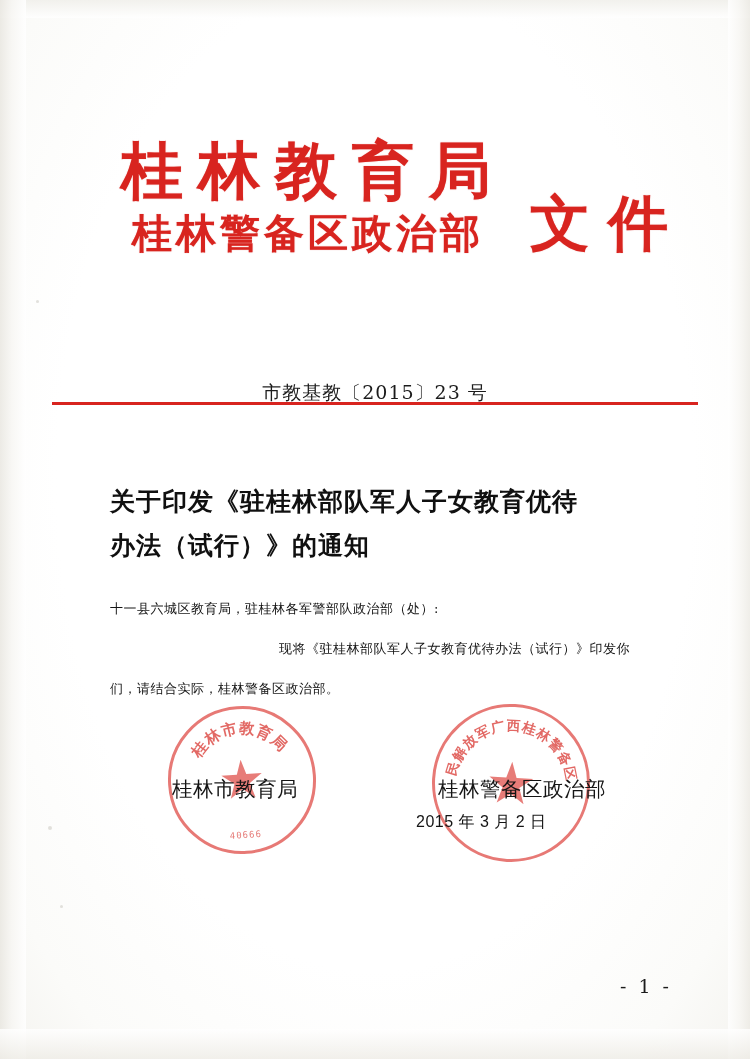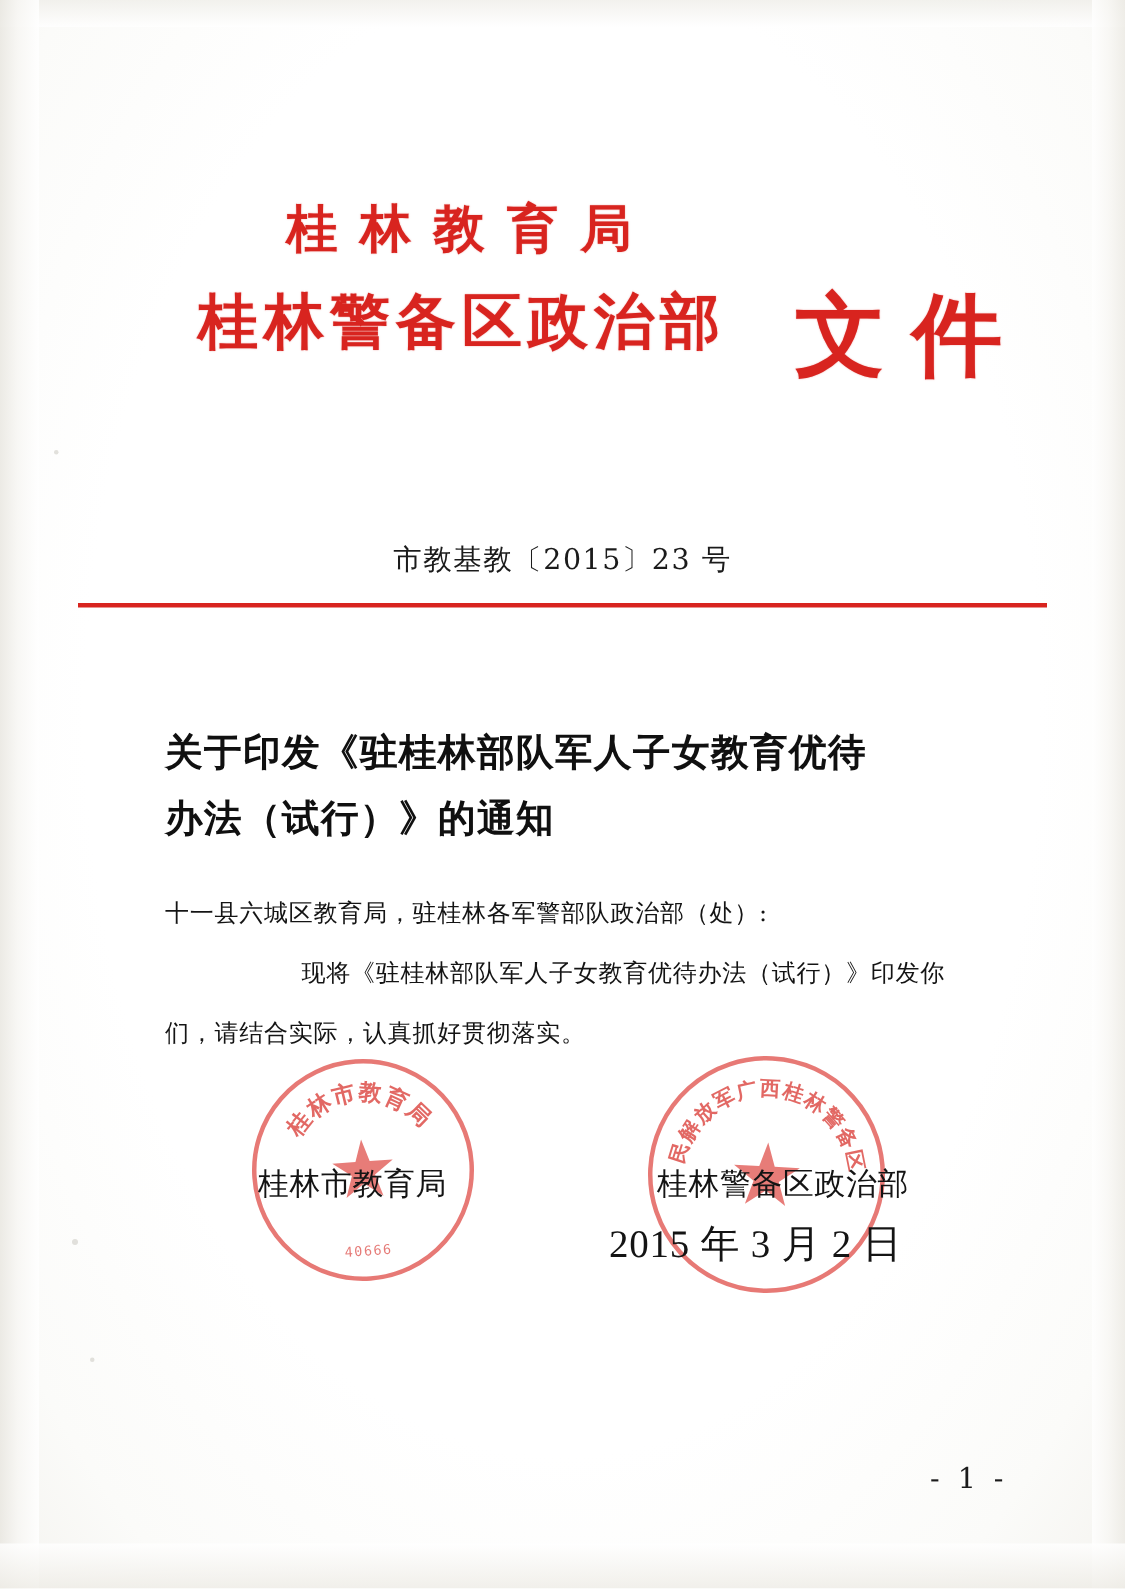--- a/index.html
+++ b/index.html
@@ -58,26 +58,27 @@
     position: absolute;
     left: 96px;
     top: 0;
     width: 420px;
     text-align: center;
   }
   .lh-line1 {
     color: #d8241f;
     font-family: "DejaVu Serif", "Liberation Serif", serif;
     font-weight: 700;
-    font-size: 34px;
+    font-size: 62px;
     letter-spacing: 15px;
     line-height: 62px;
     text-indent: 15px;
     white-space: nowrap;
     text-shadow: 0 0 1px rgba(216,36,31,.5);
+    margin-top: 18px;
   }
   .lh-line2 {
     color: #d8241f;
     font-family: "DejaVu Serif", "Liberation Serif", serif;
     font-weight: 700;
     font-size: 40px;
     letter-spacing: 4px;
     line-height: 58px;
     text-indent: 4px;
     white-space: nowrap;
@@ -94,21 +95,21 @@
     font-size: 60px;
     letter-spacing: 18px;
     text-indent: 18px;
     white-space: nowrap;
     text-shadow: 0 0 1px rgba(216,36,31,.5);
   }
 
   
   .doc-number {
     position: absolute;
-    top: 360px;
+    top: 380px;
     left: 0; right: 0;
     text-align: center;
     font-family: "DejaVu Serif", "Liberation Serif", serif;
     font-size: 19px;
     letter-spacing: 1px;
     color: #1b1b1b;
   }
 
   
   .red-rule {
@@ -135,21 +136,21 @@
     letter-spacing: 1px;
   }
 
   
   .body-block {
     position: absolute;
     top: 589px;
     left: 110px;
     width: 520px;
     font-family: "DejaVu Serif", "Liberation Serif", serif;
-    font-size: 16px;
+    font-size: 13px;
     line-height: 40px;
     color: #141414;
     letter-spacing: .5px;
   }
   .body-block p { margin: 0; }
   .indent2 { text-indent: 41px; text-align: right; }
 
   
   .sign-row {
     position: absolute;
@@ -169,23 +170,23 @@
   }
   .sign-right {
     position: absolute;
     left: 328px;
     top: 0;
     white-space: nowrap;
   }
   .sign-date {
     position: absolute;
     top: 812px;
-    left: 406px;
-    font-family: Liberation Serif, serif;
-    font-size: 26px;
+    left: 416px;
+    font-family: Liberation Sans, sans-serif;
+    font-size: 16px;
     color: #141414;
     letter-spacing: .5px;
     white-space: nowrap;
   }
 
   
   .seal {
     position: absolute;
     border-radius: 50%;
     border: 3px solid rgba(216,42,36,.72);
@@ -286,21 +287,21 @@
   <div class="red-rule"></div>
 
   <div class="doc-title">
     <div>关于印发《驻桂林部队军人子女教育优待</div>
     <div>办法（试行）》的通知</div>
   </div>
 
   <div class="body-block">
     <p>十一县六城区教育局，驻桂林各军警部队政治部（处）:</p>
     <p class="indent2">现将《驻桂林部队军人子女教育优待办法（试行）》印发你</p>
-    <p>们，请结合实际，认真抓好贯彻落实。</p>
+    <p>们，请结合实际，桂林警备区政治部。</p>
   </div>
 
   <div class="seal seal-left">
     <div class="seal-arc">
       <svg viewBox="0 0 120 120" aria-hidden="true">
         <path id="arcL" d="M 12,62 A 48,48 0 0 1 108,62" fill="none"></path>
         <text><textPath href="#arcL" startOffset="50%" text-anchor="middle">桂林市教育局</textPath></text>
       </svg>
     </div>
     <div class="star">★</div>

